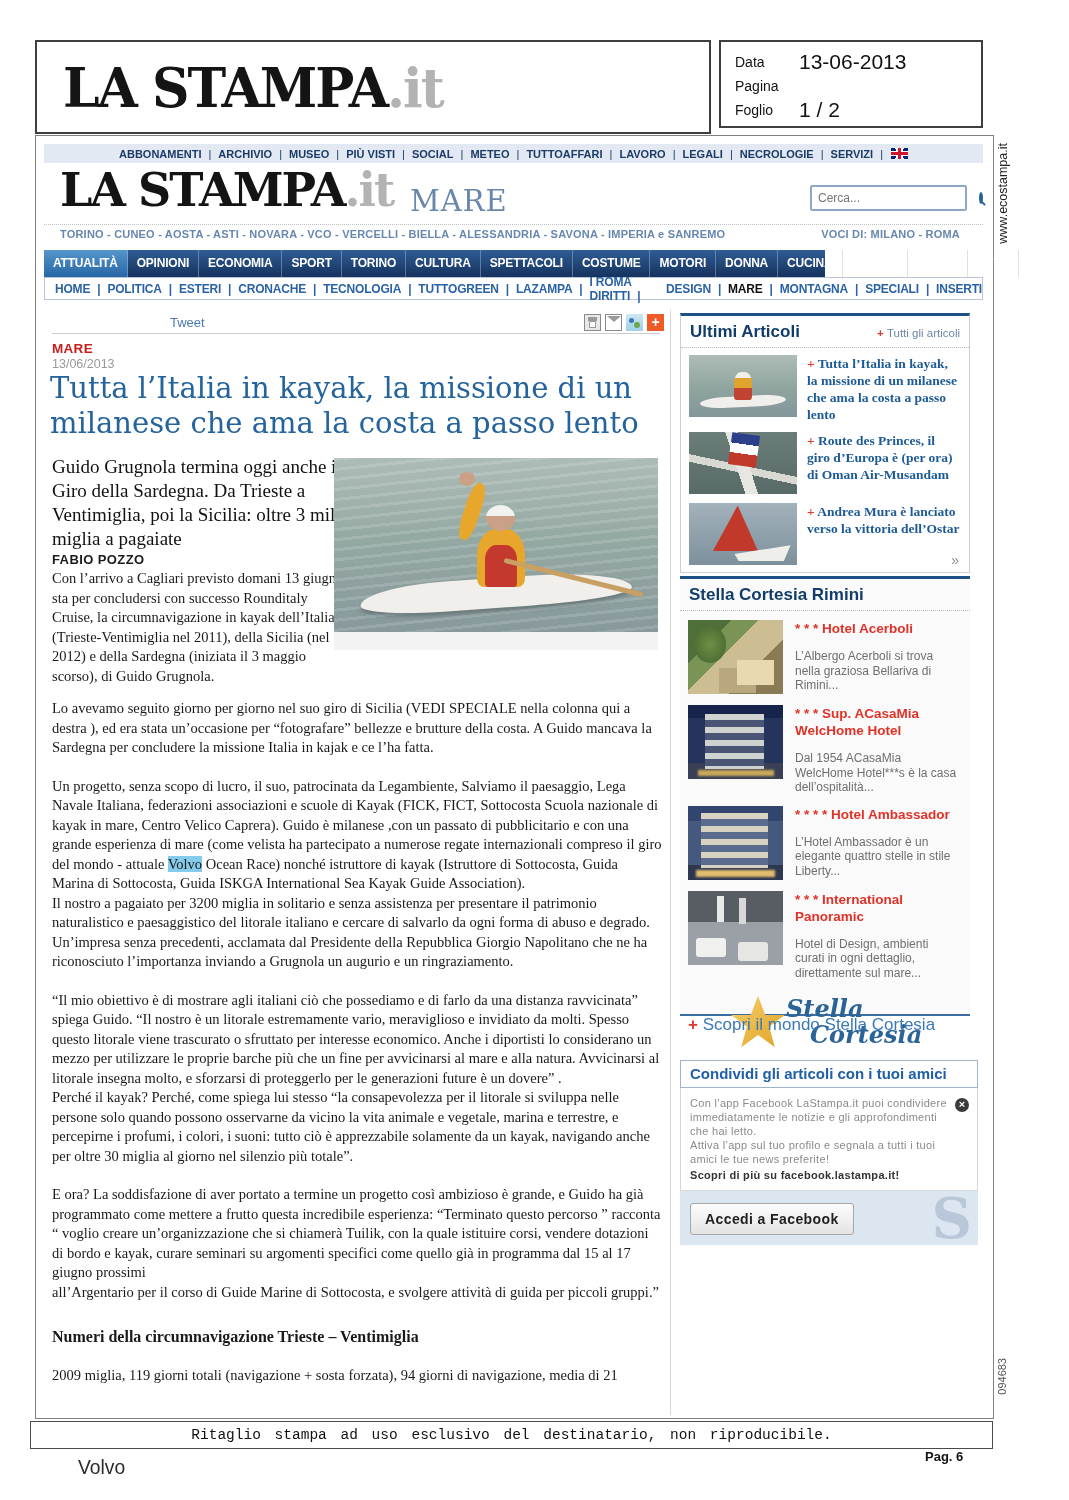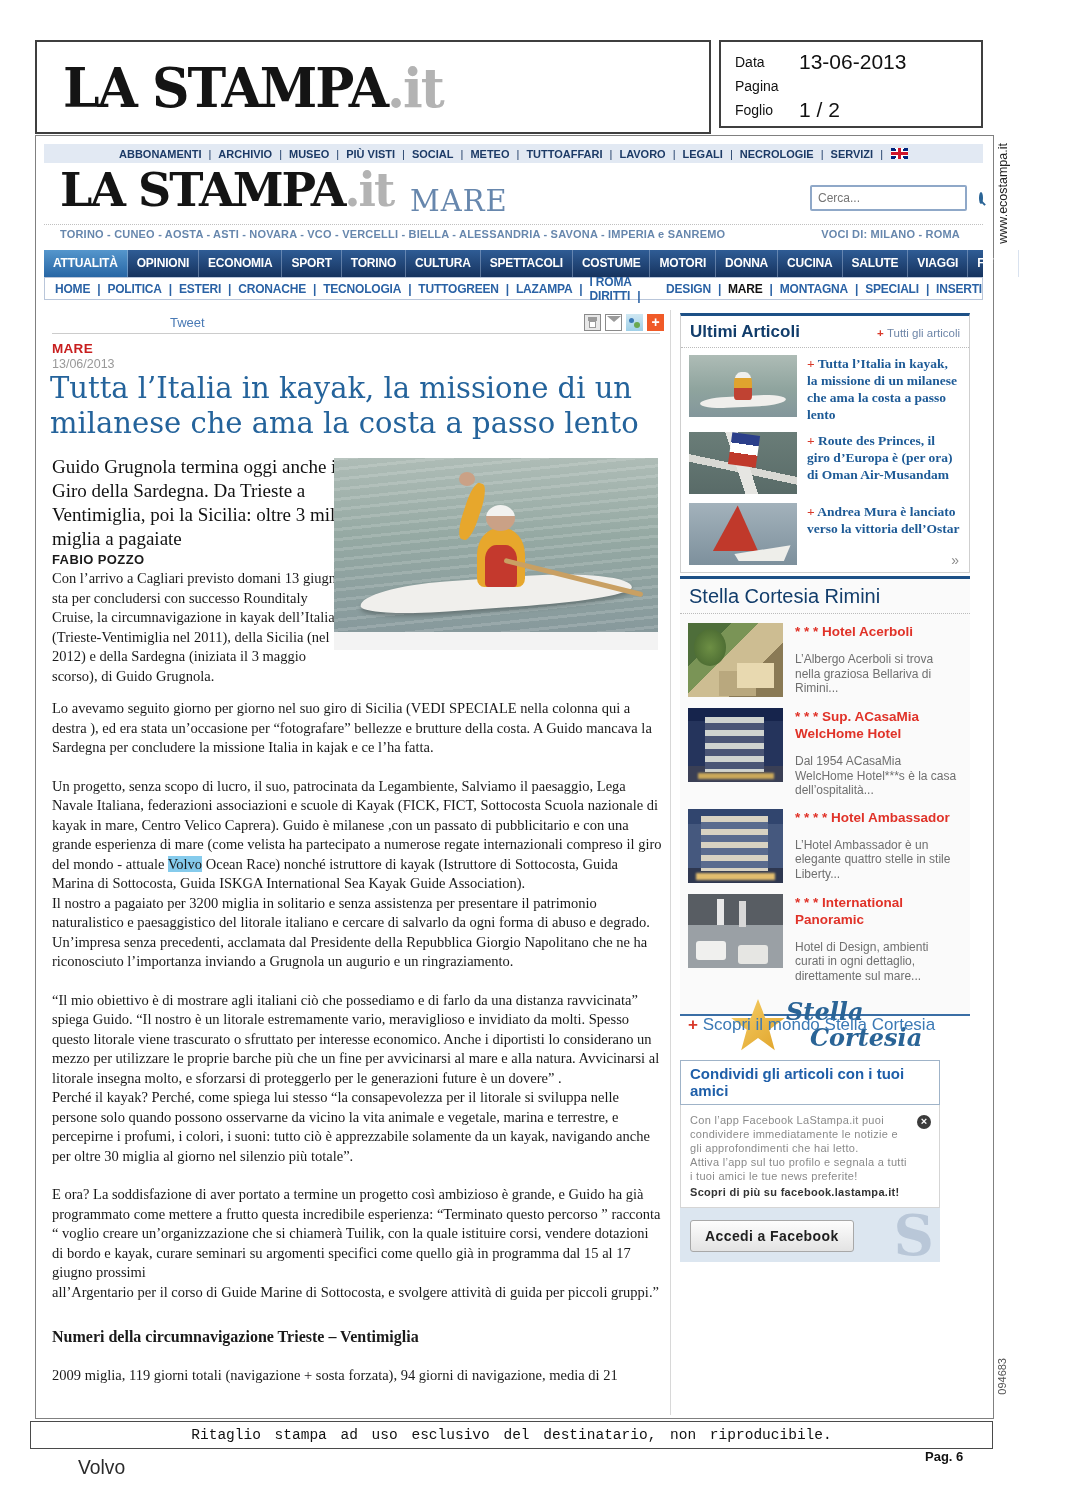--- a/index.html
+++ b/index.html
@@ -44,21 +44,21 @@
   .searchbox input{border:none;outline:none;flex:1;font-size:12px;color:#555;padding:0 6px;
                    font-family:"Liberation Sans",sans-serif;background:transparent;}
   .mag{width:8px;height:8px;border:2px solid #2a6496;border-radius:50%;position:relative;margin-right:8px;}
   .mag::after{content:"";position:absolute;width:6px;height:2px;background:#2a6496;transform:rotate(45deg);
               right:-5px;bottom:-2px;}
   .dotted{border-top:1px dotted #c0c0c0;height:0;}
   .cities{left:60px;top:228px;width:924px;display:flex;justify-content:space-between;
           font-size:11px;font-weight:bold;color:#6787ad;letter-spacing:.2px;}
   .cities .right{margin-right:24px;}
 
-  .mainnav{left:44px;top:250px;width:939px;height:27px;display:flex;
+  .mainnav{left:44px;top:250px;width:781px;height:27px;display:flex;
            background:linear-gradient(#2f5c95,#16335e);}
   .mainnav .item{position:relative;line-height:27px;padding:0 9px;font-size:12px;font-weight:bold;color:#fff;
                  border-right:1px solid rgba(170,190,220,.45);letter-spacing:-.2px;}
   .mainnav .item.active{background:linear-gradient(#58a 0%,#2766a5 100%);
                         background:linear-gradient(#5596cc,#2766a5);}
   .mainnav .item.active::after{content:"";position:absolute;left:32px;top:27px;border:6px solid transparent;
                                border-top-color:#153f70;}
   .subnav{left:44px;top:277px;width:939px;height:23px;background:#fff;border:1px solid #b9c6da;
           box-sizing:border-box;display:flex;align-items:center;padding-left:10px;}
   .subnav .item{font-size:12px;font-weight:bold;color:#2a62a5;letter-spacing:-.2px;}
@@ -154,36 +154,36 @@
       background:repeating-linear-gradient(180deg,#d8d2c2 0 6px,#5a6b8e 6px 13px);}
   .thumb-evening::after{content:"";position:absolute;left:8%;bottom:4%;width:84%;height:9%;background:#e2bd6e;filter:blur(1px);}
   .thumb-bedroom{background:linear-gradient(180deg,#585d63 0 42%,#9aa0a5 42%);}
   .thumb-bedroom::before{content:"";position:absolute;left:8%;bottom:10%;width:32%;height:26%;background:#f0f0ee;
       border-radius:3px;box-shadow:42px 4px 0 #e6e6e3;}
   .thumb-bedroom::after{content:"";position:absolute;left:30%;top:8%;width:8%;height:34%;background:#e8e8e8;
       box-shadow:22px 2px 0 #d8d8d8;filter:blur(.5px);}
 
   .hotels-box{left:680px;top:576px;width:290px;height:440px;background:#fafafa;border-top:3px solid #1d5086;
               border-bottom:2px solid #3a6ea5;box-sizing:border-box;}
-  .hb-head{padding:6px 9px 5px;font-size:20px;font-weight:normal;color:#123d6b;border-bottom:1px dotted #bbb;}
+  .hb-head{padding:6px 9px 5px;font-size:17px;font-weight:bold;color:#123d6b;border-bottom:1px dotted #bbb;}
   .hotel{display:flex;padding:9px 8px 2px;}
   .hotel .thumb{width:95px;height:74px;}
   .hotel .txt{margin-left:12px;width:165px;}
   .hotel .name{font-size:13.5px;line-height:17px;font-weight:bold;color:#e03228;}
   .hotel .desc{font-size:12px;line-height:14.5px;color:#6f6f6f;margin-top:12px;}
   .sc-logo{position:relative;width:190px;height:56px;margin:12px auto 0;}
   .sc-star{position:absolute;left:0;top:2px;width:56px;height:54px;
       background:linear-gradient(135deg,#f6d06a,#dfa126);
       clip-path:polygon(50% 0,63% 35%,98% 35%,70% 57%,80% 95%,50% 72%,20% 95%,30% 57%,2% 35%,37% 35%);}
   .sc-t1,.sc-t2{position:absolute;font-family:"DejaVu Serif",serif;font-style:italic;font-weight:bold;color:#2a6496;}
   .sc-t1{left:56px;top:0;font-size:24px;}
   .sc-t2{left:80px;top:26px;font-size:24px;}
   .discover{left:688px;top:1015px;font-size:17px;color:#3b79b5;}
 
-  .fb-box{left:680px;top:1060px;width:260px;}
+  .fb-box{left:680px;top:1060px;width:298px;}
   .fb-head{border:1px solid #9fb3c8;background:#fff;padding:4px 9px 5px;font-size:15px;font-weight:bold;color:#1f5fa9;}
   .fb-body{position:relative;border:1px solid #d5d5d5;border-top:none;background:#fff;
            padding:8px 28px 8px 9px;font-size:11px;line-height:14px;color:#8a8a8a;letter-spacing:.3px;}
   .fb-body .b3{font-weight:bold;color:#333;margin-top:2px;}
   .fb-close{position:absolute;right:8px;top:10px;width:14px;height:14px;border-radius:50%;background:#3b3b3b;}
   .fb-close::before{content:"×";position:absolute;width:100%;text-align:center;color:#fff;
                     font:bold 11px/13px "Liberation Sans",sans-serif;}
   .fb-foot{position:relative;background:#dce6f0;height:54px;}
   .fb-btn{position:absolute;left:10px;top:12px;padding:7px 14px;border:1px solid #a8a8a8;border-radius:3px;
           background:linear-gradient(#fdfdfd,#e3e3e3);font-size:14px;font-weight:bold;color:#1f1f1f;letter-spacing:.4px;}

